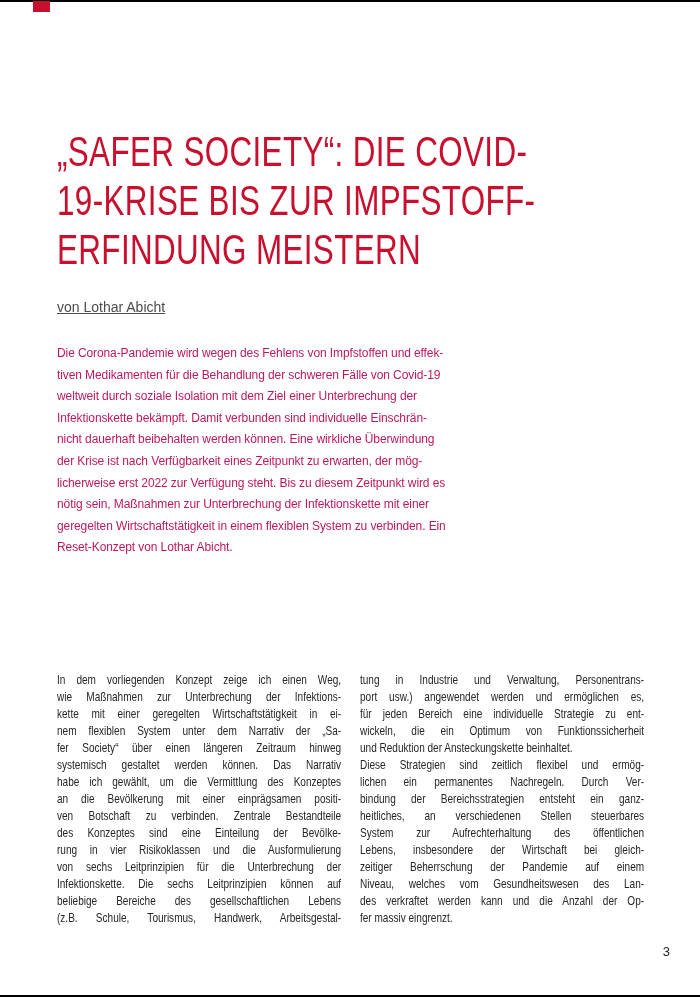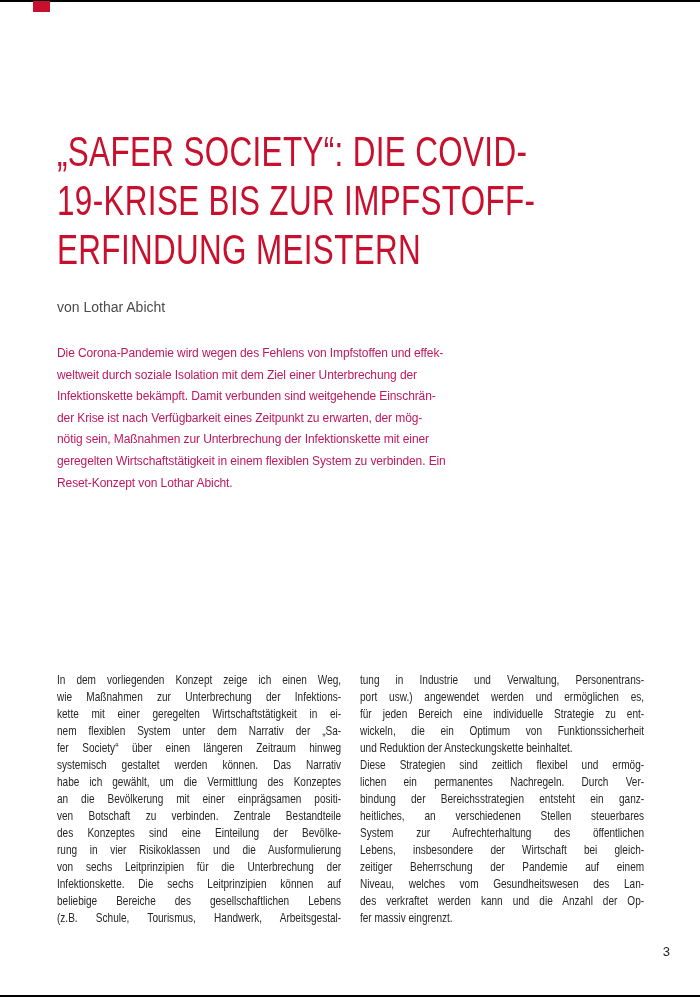--- a/index.html
+++ b/index.html
@@ -8,21 +8,21 @@
        -webkit-font-smoothing:antialiased;}
   .page{position:absolute;inset:0;background:#fff;}
   .rule{position:absolute;left:0;width:700px;height:2px;background:#000;}
   .rule-top{top:0;}
   .rule-bottom{top:995px;}
   .corner-mark{position:absolute;left:33px;top:1px;width:17px;height:11px;background:var(--accent,#c8102e);}
   .title{position:absolute;left:57px;top:127px;color:var(--accent,#c8102e);
          font-size:43px;line-height:49px;font-weight:400;letter-spacing:.5px;
          transform:scaleX(.73);transform-origin:0 0;}
   .title .line{white-space:nowrap;}
-  .byline{position:absolute;left:57px;top:299px;font-size:14px;line-height:17px;color:#4b4b4b;}
+  .byline{position:absolute;left:57px;top:299px;font-size:14px;line-height:17px;color:#4b4b4b;text-decoration:underline;}
   .intro{position:absolute;left:57px;top:343px;font-size:12px;line-height:21.6px;color:#be185d;letter-spacing:-.1px;}
   .intro .line{white-space:nowrap;}
   .col{position:absolute;top:671px;width:368px;font-size:13px;line-height:17px;color:#262626;
        transform:scaleX(.772);transform-origin:0 0;}
   .col-left{left:57px;}
   .col-right{left:360px;}
   .col .line{text-align:justify;text-align-last:justify;}
   .col .line.no-just{text-align:left;text-align-last:left;}
   .page-number{position:absolute;right:30px;top:944px;font-size:13px;line-height:16px;color:#222;text-align:right;}
 </style>
@@ -38,23 +38,26 @@
   <h1 class="title" style="margin:0;">
       <div class="line">„SAFER SOCIETY“: DIE COVID-</div>
       <div class="line">19-KRISE BIS ZUR IMPFSTOFF-</div>
       <div class="line">ERFINDUNG MEISTERN</div>
     </h1>
 
   <div class="byline">von Lothar Abicht</div>
 
   <div class="intro">
       <div class="line">Die Corona-Pandemie wird wegen des Fehlens von Impfstoffen und effek-</div>
+      <div class="line">tiven Medikamenten für die Behandlung der schweren Fälle von Covid-19</div>
       <div class="line">weltweit durch soziale Isolation mit dem Ziel einer Unterbrechung der</div>
-      <div class="line">Infektionskette bekämpft. Damit verbunden sind weitgehende Einschrän-</div>
+      <div class="line">Infektionskette bekämpft. Damit verbunden sind individuelle Einschrän-</div>
+      <div class="line">nicht dauerhaft beibehalten werden können. Eine wirkliche Überwindung</div>
       <div class="line">der Krise ist nach Verfügbarkeit eines Zeitpunkt zu erwarten, der mög-</div>
+      <div class="line">licherweise erst 2022 zur Verfügung steht. Bis zu diesem Zeitpunkt wird es</div>
       <div class="line">nötig sein, Maßnahmen zur Unterbrechung der Infektionskette mit einer</div>
       <div class="line">geregelten Wirtschaftstätigkeit in einem flexiblen System zu verbinden. Ein</div>
       <div class="line">Reset-Konzept von Lothar Abicht.</div>
     </div>
 
   <div class="col col-left">
       <div class="line">In dem vorliegenden Konzept zeige ich einen Weg,</div>
       <div class="line">wie Maßnahmen zur Unterbrechung der Infektions-</div>
       <div class="line">kette mit einer geregelten Wirtschaftstätigkeit in ei-</div>
       <div class="line">nem flexiblen System unter dem Narrativ der „Sa-</div>

